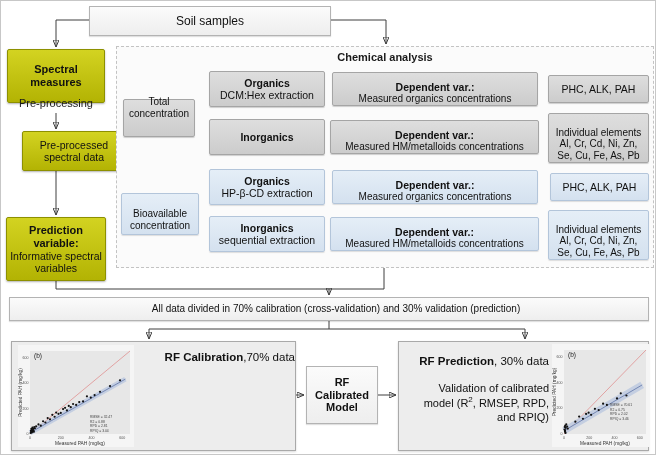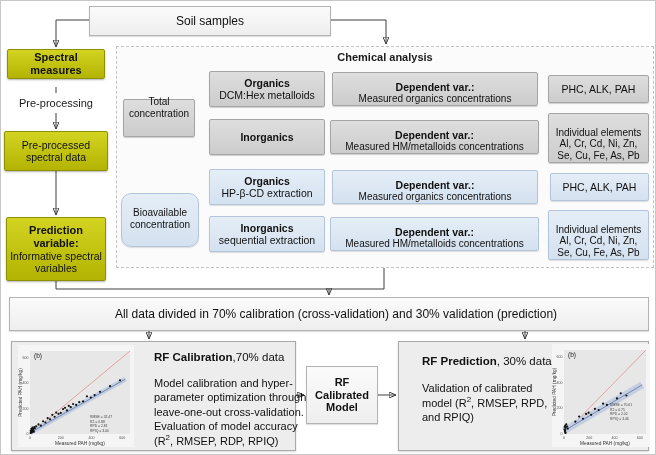--- a/index.html
+++ b/index.html
@@ -9,21 +9,21 @@
   .gray{background:linear-gradient(#dedede,#cccccc);border:1px solid #a5a5a5;border-radius:2px;box-shadow:0 1px 1px rgba(0,0,0,.18);}
   .blue{background:linear-gradient(#e5eef7,#d4e1ef);border:1px solid #b3c5da;border-radius:2px;box-shadow:0 1px 1px rgba(0,0,0,.12);}
   .yellow{background:linear-gradient(#d3d321,#b3b303);border:1px solid #8d9000;border-radius:2px;box-shadow:0 1px 2px rgba(0,0,0,.3);}
   .panel{position:absolute;box-sizing:border-box;background:#fbfbfb;border:1px dashed #c3c3c3;}
   .bigpanel{position:absolute;box-sizing:border-box;background:#ededed;border:1px solid #a9a9a9;box-shadow:0 1px 2px rgba(0,0,0,.15);}
   .fs10{font-size:10px;justify-content:flex-end;}  .fs105{font-size:10.5px;} .fs11{font-size:11px;} .fs12{font-size:12px;}
   .b{font-weight:bold;}
   #connectors{position:absolute;left:0;top:0;width:656px;height:455px;pointer-events:none;}
   #connectors path{fill:none;stroke:#3e3e3e;stroke-width:1;}
   .lbl{position:absolute;text-align:center;color:#1a1a1a;}
-  .bodytext{position:absolute;font-size:11px;line-height:1.3;color:#111;text-align:left;margin-left:15px;}
+  .bodytext{position:absolute;font-size:11px;line-height:1.3;color:#111;text-align:right;}
   svg.miniplot{position:absolute;background:#f5f5f5;font-family:"Liberation Sans",sans-serif;}
   sup{font-size:8px;}
 </style>
 </head>
 <body>
 
 <div id="canvas">
 
   <svg id="connectors" viewBox="0 0 656 455">
     <defs>
@@ -56,48 +56,48 @@
     <path d="M324,233 H327" marker-end="url(#arr)"></path>
     <path d="M538,233 H545" marker-end="url(#arr)"></path>
     <path d="M295,394 H303" marker-end="url(#arr)"></path>
     <path d="M377,394 H395" marker-end="url(#arr)"></path>
   </svg>
 
   <div class="box plain fs12" style="left:88px;top:5px;width:242px;height:30px;text-align:center;">
     <span>Soil samples</span>
   </div>
 
-  <div class="box yellow fs11 b" style="left:6px;top:48px;width:98px;height:30px;">
+  <div class="box yellow fs11 b" style="left:6px;top:48px;width:98px;height:54px;">
     <span>Spectral measures</span>
   </div>
 
   <div class="lbl fs11" style="left:3px;top:96px;width:104px;">Pre-processing</div>
 
-  <div class="box yellow fs105" style="left:3px;top:130px;width:104px;height:40px;">
+  <div class="box yellow fs105" style="left:21px;top:130px;width:104px;height:40px;">
     <span>Pre-processed spectral data</span>
   </div>
 
   <div class="box yellow fs105" style="left:5px;top:216px;width:100px;height:64px;padding:2px;">
     <span class="b fs11">Prediction variable:</span>
     <span>Informative spectral variables</span>
   </div>
 
   <div class="panel" style="left:115px;top:45px;width:538px;height:222px;"></div>
   <div class="lbl fs11 b" style="left:115px;top:50px;width:538px;">Chemical analysis</div>
 
   <div class="box gray fs10" style="left:122px;top:98px;width:72px;height:38px;padding:16px;">
     <span>Total concentration</span>
   </div>
-  <div class="box blue fs10" style="left:120px;top:192px;width:78px;height:54px;padding:15px;border-radius:10px;">
+  <div class="box blue fs10" style="left:120px;top:192px;width:78px;height:42px;padding:2px;">
     <span>Bioavailable concentration</span>
   </div>
 
   <div class="box gray fs105" style="left:208px;top:70px;width:116px;height:36px;">
     <span class="b">Organics</span>
-    <span>DCM:Hex metalloids</span>
+    <span>DCM:Hex extraction</span>
   </div>
   <div class="box gray fs10" style="left:331px;top:71px;width:206px;height:34px;">
     <span class="b fs105">Dependent var.:</span>
     <span>Measured organics concentrations</span>
   </div>
   <div class="box gray fs105" style="left:547px;top:74px;width:101px;height:28px;">
     <span>PHC, ALK, PAH</span>
   </div>
 
   <div class="box gray fs105" style="left:208px;top:118px;width:116px;height:36px;">
@@ -132,21 +132,21 @@
   <div class="box blue fs10" style="left:329px;top:216px;width:209px;height:34px;">
     <span class="b fs105">Dependent var.:</span>
     <span>Measured HM/metalloids concentrations</span>
   </div>
   <div class="box blue fs10" style="left:547px;top:209px;width:101px;height:50px;">
     <span>Individual elements</span>
     <span>Al, Cr, Cd, Ni, Zn,</span>
     <span>Se, Cu, Fe, As, Pb</span>
   </div>
 
-  <div class="box plain" style="left:8px;top:296px;width:640px;height:34px;font-size:12px;padding-left:14px;">
+  <div class="box plain" style="left:8px;top:296px;width:640px;height:24px;font-size:10px;padding-left:14px;">
     <span>All data divided in 70% calibration (cross-validation)  and 30% validation (prediction)</span>
   </div>
 
   <div class="bigpanel" style="left:10px;top:340px;width:285px;height:110px;"></div>
   <svg class="miniplot" id="plot-cal" width="116" height="102" style="left:17px;top:344px;">
       <rect x="12" y="6" width="100" height="83" fill="#e7e7e7"></rect>
       <line x1="12" y1="89" x2="112" y2="6" stroke="#e09191" stroke-width="0.8"></line>
       <line x1="12" y1="87.72307692307692" x2="107.38461538461539" y2="34.09230769230769" stroke="#bcc9e0" stroke-width="5" opacity="0.8"></line>
       <line x1="12" y1="87.72307692307692" x2="107.38461538461539" y2="34.09230769230769" stroke="#6b7fae" stroke-width="0.9"></line>
       <circle cx="12.615384615384615" cy="87.97846153846154" r="1.1" fill="#111"></circle>
@@ -202,21 +202,20 @@
       <text x="62" y="100" font-size="4.8" text-anchor="middle" fill="#333">Measured PAH (mg/kg)</text>
       <text transform="translate(4,47.5) rotate(-90)" font-size="4.8" text-anchor="middle" fill="#333">Predicted PAH (mg/kg)</text>
       <text x="16" y="13" font-size="6.5" fill="#222">(b)</text>
       <text x="72" y="73" font-size="3.4" fill="#444">RMSE = 32.47</text>
       <text x="72" y="77.6" font-size="3.4" fill="#444">R2 = 0.88</text>
       <text x="72" y="82.2" font-size="3.4" fill="#444">RPD = 2.81</text>
       <text x="72" y="86.8" font-size="3.4" fill="#444">RPIQ = 3.04</text>
     </svg>
   <div class="bodytext" style="left:138px;top:349px;width:156px;">
     <div style="font-size:11.5px;margin-bottom:11px;"><b>RF Calibration</b><span>,70% data</span></div>
-    <div><span>Model calibration and hyper-parameter optimization through leave-one-out cross-validation. Evaluation of model accuracy (R</span><sup>2</sup><span>, RMSEP, RDP, RPIQ)</span></div>
   </div>
 
   <div class="box plain b fs11" style="left:305px;top:365px;width:72px;height:58px;">
     <span>RF</span>
     <span>Calibrated</span>
     <span>Model</span>
   </div>
 
   <div class="bigpanel" style="left:397px;top:340px;width:251px;height:110px;"></div>
   <div class="bodytext" style="left:406px;top:353px;width:142px;">

